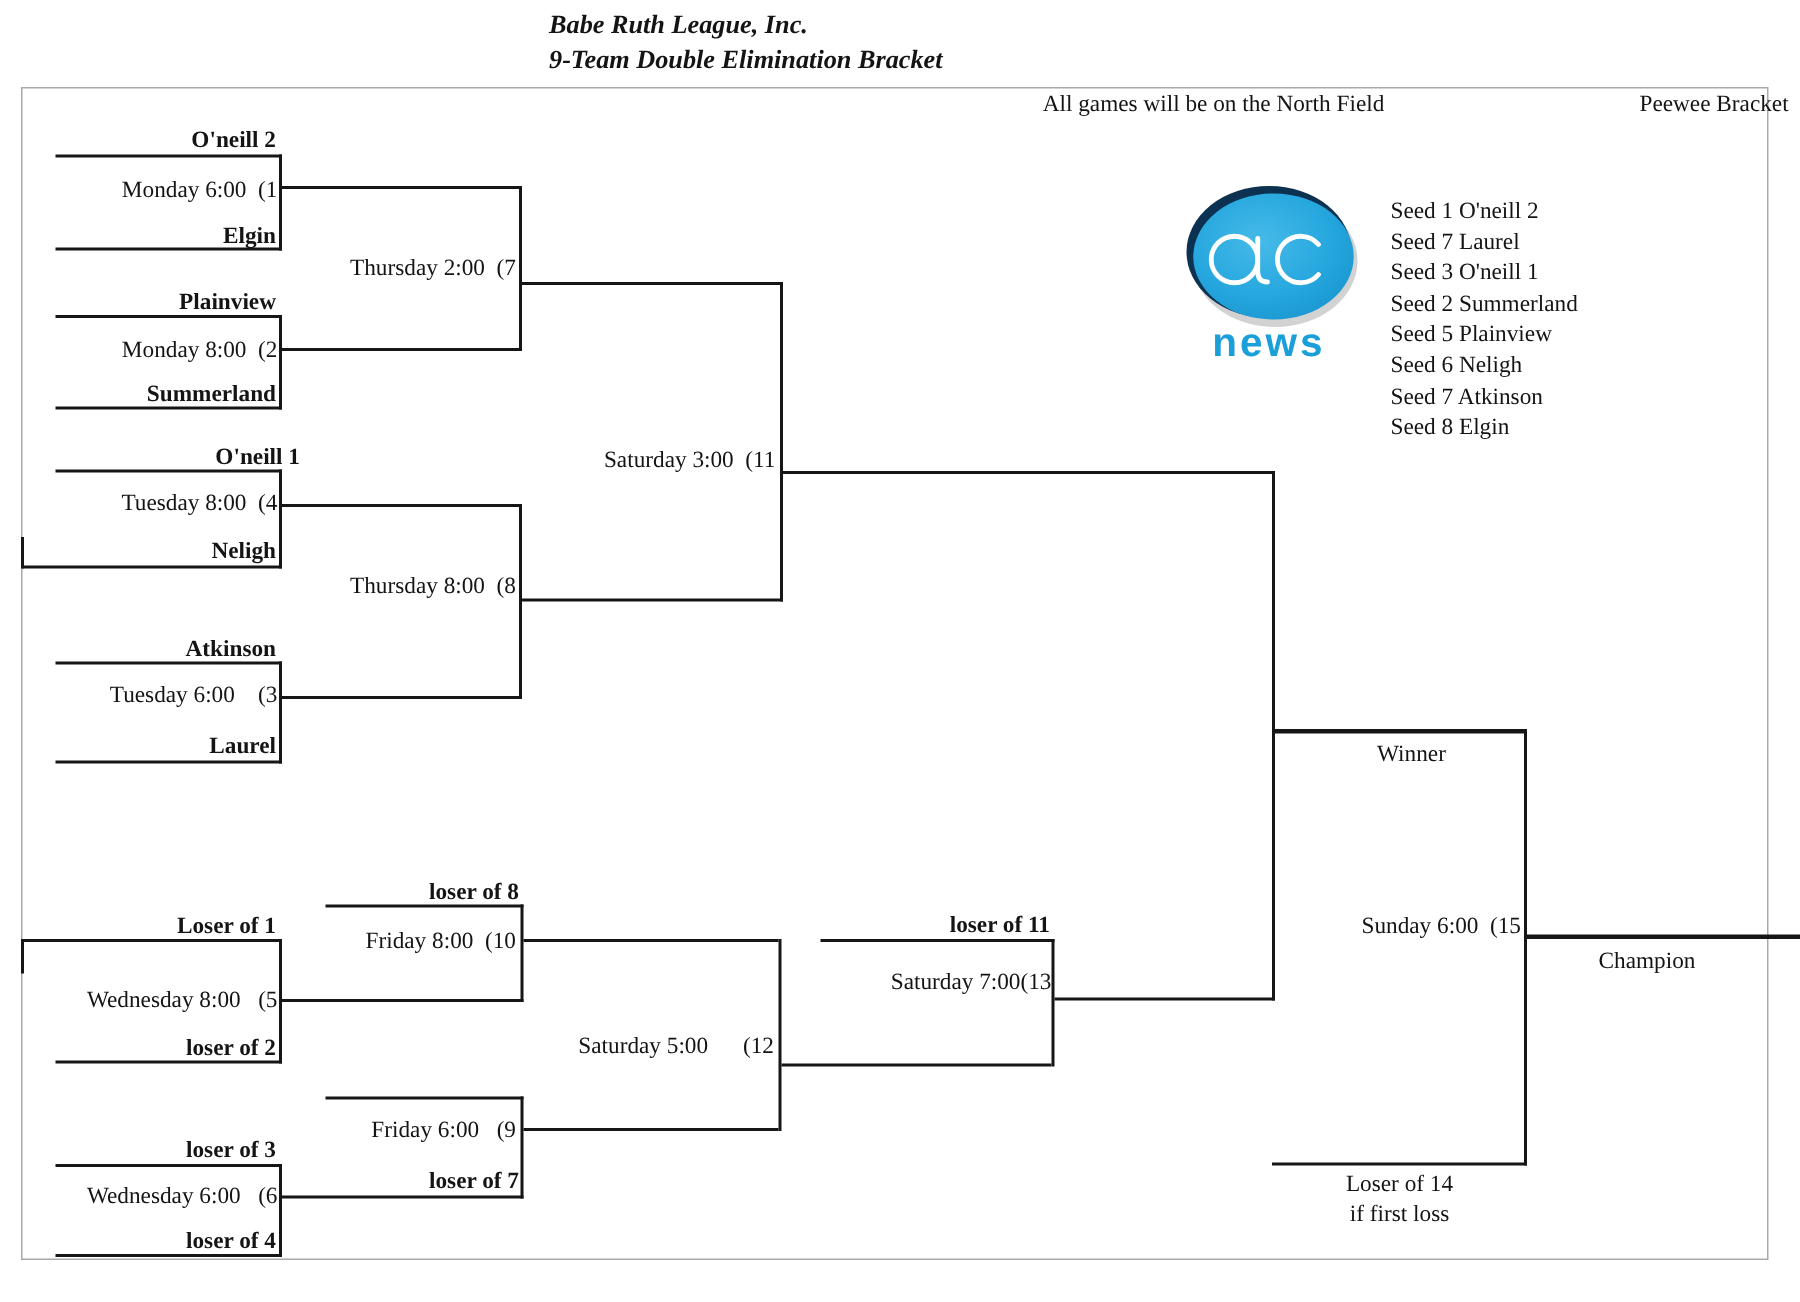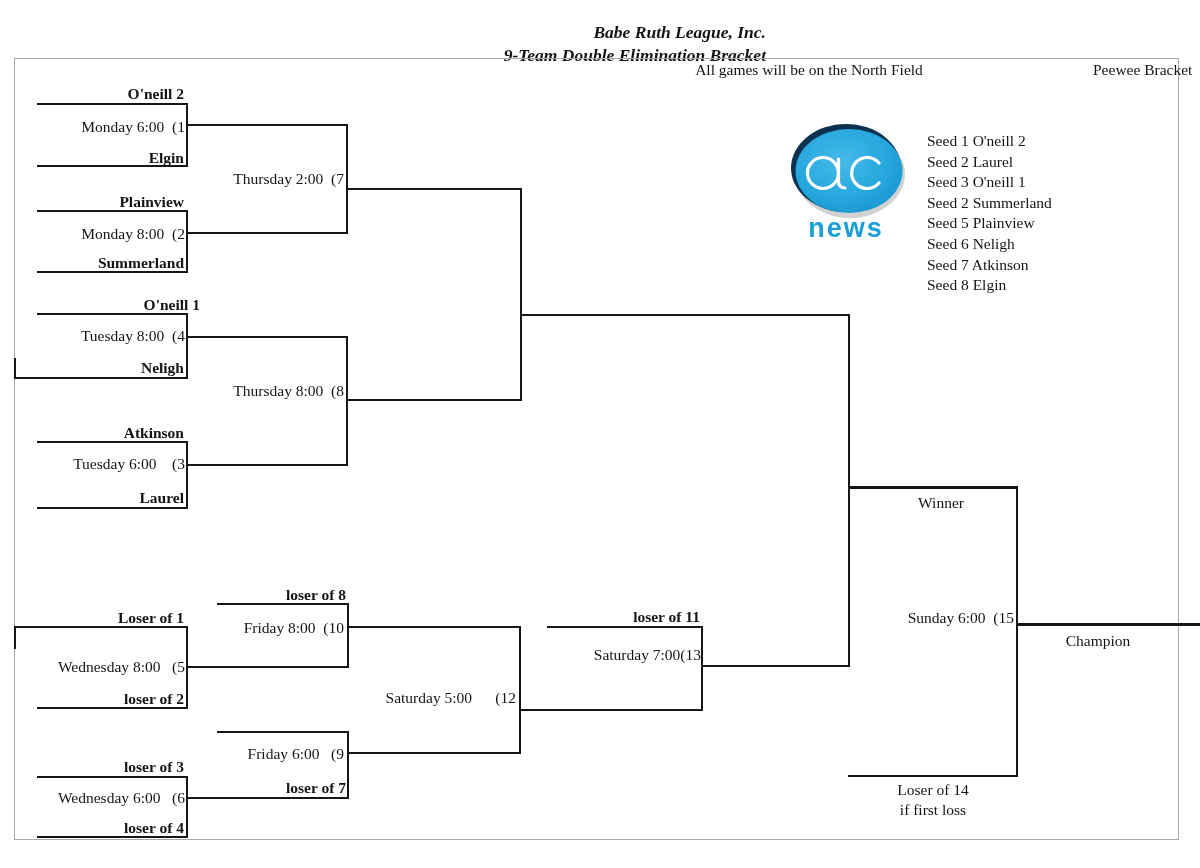--- a/index.html
+++ b/index.html
@@ -10,22 +10,22 @@
   .v{width:2px;}
   .h.thick{height:3px;}
   .lbl{position:absolute;font-size:15.5px;line-height:19px;white-space:pre;color:#141414;}
   .b{font-weight:bold;}
   .ra{text-align:right;}
   .ctr{text-align:center;}
   .w180{width:180px;}
   .w230{width:230px;}
   #border-box{position:absolute;left:14px;top:58px;width:1163px;height:780px;
               border:1px solid #a9a9a9;}
-  #title{position:absolute;left:366px;top:5px;width:400px;text-align:right;
-         font-size:17.5px;font-weight:bold;font-style:italic;line-height:23px;margin-top:16px;}
+  #title{position:absolute;left:366px;top:5px;width:400px;text-align:left;
+         font-size:17.5px;font-weight:bold;font-style:italic;line-height:23px;}
   #field-note{position:absolute;left:659px;top:61px;width:300px;text-align:center;font-size:15.5px;}
   #bracket-name{position:absolute;left:1093px;top:61px;width:170px;font-size:15.5px;}
   #seed-list{position:absolute;left:927px;top:131px;font-size:15.5px;}
   #seed-list div{line-height:20.6px;}
   #logo{position:absolute;left:780px;top:118px;}
 </style>
 </head>
 <body>
 
 <div id="page">
@@ -54,21 +54,21 @@
     <g fill="none" stroke="#ffffff" stroke-width="3.2" stroke-linecap="round">
       <circle cx="43" cy="55" r="15.5"></circle>
       <path d="M58.5,41 V63 Q58.5,70 65,70"></path>
       <path d="M99,45 A15.5,15.5 0 1 0 99,65"></path>
     </g>
     <text x="66" y="119" text-anchor="middle" font-family="Liberation Sans, DejaVu Sans, sans-serif" font-weight="bold" font-size="27" letter-spacing="2" fill="#1b9fd8">news</text>
   </svg>
 
   <div id="seed-list">
     <div>Seed 1 O'neill 2</div>
-    <div>Seed 2 Laurel</div>
+    <div>Seed 7 Laurel</div>
     <div>Seed 3 O'neill 1</div>
     <div>Seed 2 Summerland</div>
     <div>Seed 5 Plainview</div>
     <div>Seed 6 Neligh</div>
     <div>Seed 7 Atkinson</div>
     <div>Seed 8 Elgin</div>
   </div>
 
   <div class="h" style="left:37px;top:103px;width:151px"></div>
   <div class="h" style="left:37px;top:165px;width:151px"></div>
@@ -152,20 +152,21 @@
   <div class="lbl ra w230" style="left:-45px;top:117px">Monday 6:00  (1</div>
   <div class="lbl ra w230" style="left:-45px;top:224px">Monday 8:00  (2</div>
   <div class="lbl ra w230" style="left:-45px;top:326px">Tuesday 8:00  (4</div>
   <div class="lbl ra w230" style="left:-45px;top:454px">Tuesday 6:00    (3</div>
   <div class="lbl ra w230" style="left:-45px;top:657px">Wednesday 8:00   (5</div>
   <div class="lbl ra w230" style="left:-45px;top:788px">Wednesday 6:00   (6</div>
   <div class="lbl ra w230" style="left:114px;top:169px">Thursday 2:00  (7</div>
   <div class="lbl ra w230" style="left:114px;top:381px">Thursday 8:00  (8</div>
   <div class="lbl ra w230" style="left:114px;top:618px">Friday 8:00  (10</div>
   <div class="lbl ra w230" style="left:114px;top:744px">Friday 6:00   (9</div>
+  <div class="lbl ra w230" style="left:287px;top:297px">Saturday 3:00  (11</div>
   <div class="lbl ra w230" style="left:286px;top:688px">Saturday 5:00      (12</div>
   <div class="lbl ra w230" style="left:471px;top:645px">Saturday 7:00(13</div>
   <div class="lbl ra w230" style="left:784px;top:608px">Sunday 6:00  (15</div>
 
   <div class="lbl ctr" style="left:886px;top:493px;width:110px">Winner</div>
   <div class="lbl ctr" style="left:1038px;top:631px;width:120px">Champion</div>
   <div class="lbl ctr" style="left:873px;top:780px;width:120px">Loser of 14</div>
   <div class="lbl ctr" style="left:873px;top:800px;width:120px">if first loss</div>
 
 </div>

